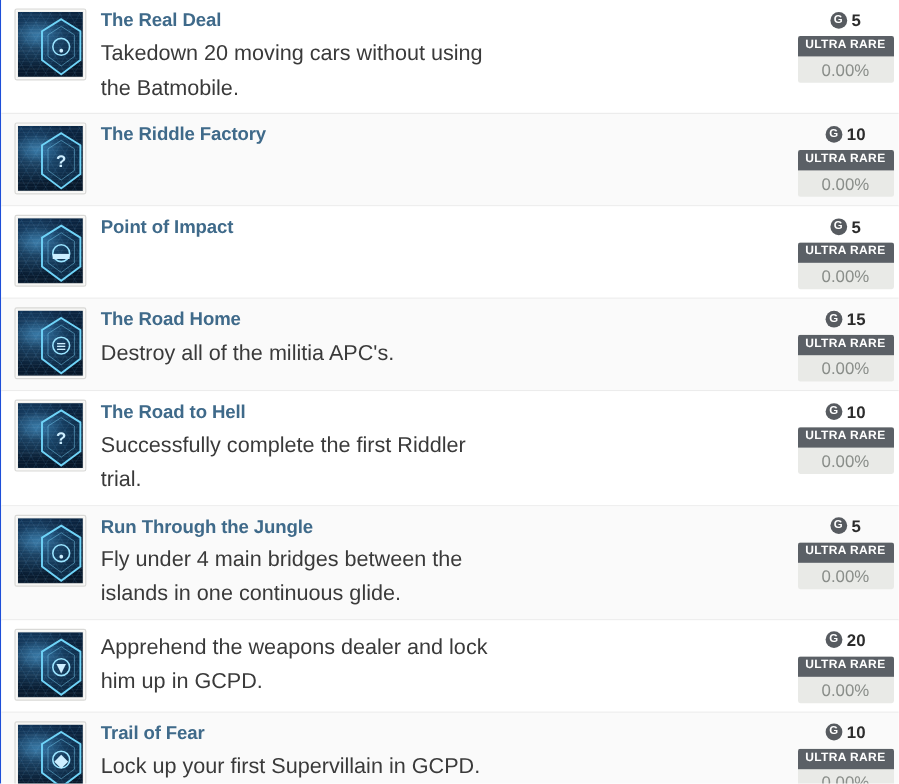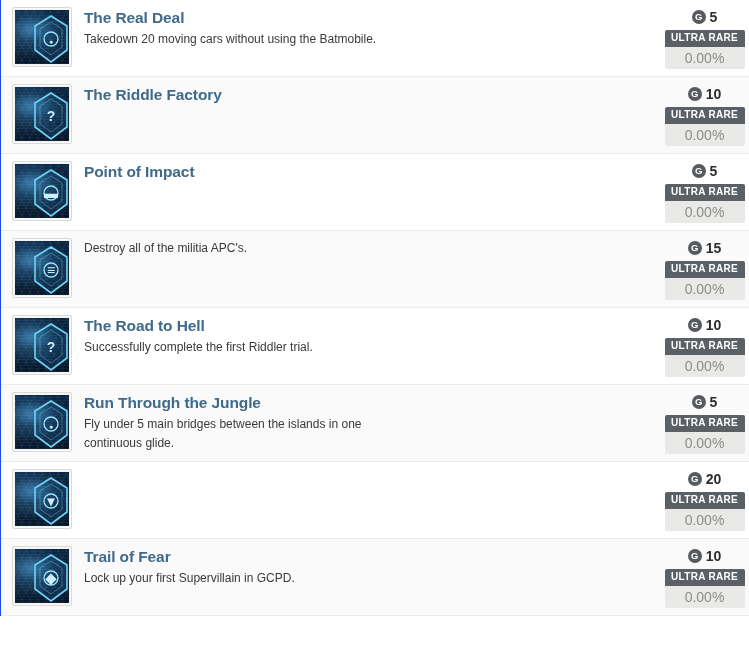--- a/index.html
+++ b/index.html
@@ -85,21 +85,21 @@
   .t-title {
     font-size: 15.5px;
     font-weight: bold;
     color: #3f6a8a;
     line-height: 1.25;
     letter-spacing: -0.1px;
     margin: 0 0 3px 0;
     white-space: nowrap;
   }
   .t-desc {
-    font-size: 12px;
+    font-size: 18px;
     color: #3a3a3a;
     line-height: 1.58;
     margin: 0;
     max-width: 330px;
   }
 
   
   .meta {
     flex: 0 0 auto;
     width: 86px;
@@ -264,20 +264,21 @@
         <svg width="40" height="56" viewBox="0 0 40 56">
           <polygon points="20,4 36,14 36,38 20,50 4,38 4,14" fill="rgba(40,120,180,0.20)" stroke="#6fd3f7" stroke-width="1.6"></polygon>
           <polygon points="20,10 31,17 31,35 20,43 9,35 9,17" fill="none" stroke="rgba(130,220,255,0.45)" stroke-width="0.8"></polygon>
           <circle class="emb-c" cx="20" cy="27" r="7" fill="none" stroke="#9ae4ff" stroke-width="1.3"></circle>
           <text class="emb-t" x="20" y="32" text-anchor="middle" font-family="Liberation Sans, sans-serif" font-size="14" font-weight="bold" fill="#cdeeff">≡</text>
         </svg>
       </div>
     </div>
 
     <div class="info">
+      <div class="t-title">The Road Home</div>
       <div class="t-desc">Destroy all of the militia APC's.</div>
     </div>
 
     <div class="meta">
       <div class="points-line">
         <span class="g-icon">G</span>
         <span class="points-val">15</span>
       </div>
       <div class="rarity-box">
         <div class="rarity-label">ULTRA RARE</div>
@@ -328,21 +329,21 @@
           <polygon points="20,4 36,14 36,38 20,50 4,38 4,14" fill="rgba(40,120,180,0.20)" stroke="#6fd3f7" stroke-width="1.6"></polygon>
           <polygon points="20,10 31,17 31,35 20,43 9,35 9,17" fill="none" stroke="rgba(130,220,255,0.45)" stroke-width="0.8"></polygon>
           <circle class="emb-c" cx="20" cy="27" r="7" fill="none" stroke="#9ae4ff" stroke-width="1.3"></circle>
           <text class="emb-t" x="20" y="32" text-anchor="middle" font-family="Liberation Sans, sans-serif" font-size="7" font-weight="bold" fill="#cdeeff">●</text>
         </svg>
       </div>
     </div>
 
     <div class="info">
       <div class="t-title">Run Through the Jungle</div>
-      <div class="t-desc">Fly under 5 main bridges between the islands in one continuous glide.</div>
+      <div class="t-desc">Fly under 4 main bridges between the islands in one continuous glide.</div>
     </div>
 
     <div class="meta">
       <div class="points-line">
         <span class="g-icon">G</span>
         <span class="points-val">5</span>
       </div>
       <div class="rarity-box">
         <div class="rarity-label">ULTRA RARE</div>
         <div class="rarity-pct">0.00%</div>
@@ -359,20 +360,21 @@
         <svg width="40" height="56" viewBox="0 0 40 56">
           <polygon points="20,4 36,14 36,38 20,50 4,38 4,14" fill="rgba(40,120,180,0.20)" stroke="#6fd3f7" stroke-width="1.6"></polygon>
           <polygon points="20,10 31,17 31,35 20,43 9,35 9,17" fill="none" stroke="rgba(130,220,255,0.45)" stroke-width="0.8"></polygon>
           <circle class="emb-c" cx="20" cy="27" r="7" fill="none" stroke="#9ae4ff" stroke-width="1.3"></circle>
           <text class="emb-t" x="20" y="32" text-anchor="middle" font-family="Liberation Sans, sans-serif" font-size="14" font-weight="bold" fill="#cdeeff">▾</text>
         </svg>
       </div>
     </div>
 
     <div class="info">
+      <div class="t-desc">Apprehend the weapons dealer and lock him up in GCPD.</div>
     </div>
 
     <div class="meta">
       <div class="points-line">
         <span class="g-icon">G</span>
         <span class="points-val">20</span>
       </div>
       <div class="rarity-box">
         <div class="rarity-label">ULTRA RARE</div>
         <div class="rarity-pct">0.00%</div>

